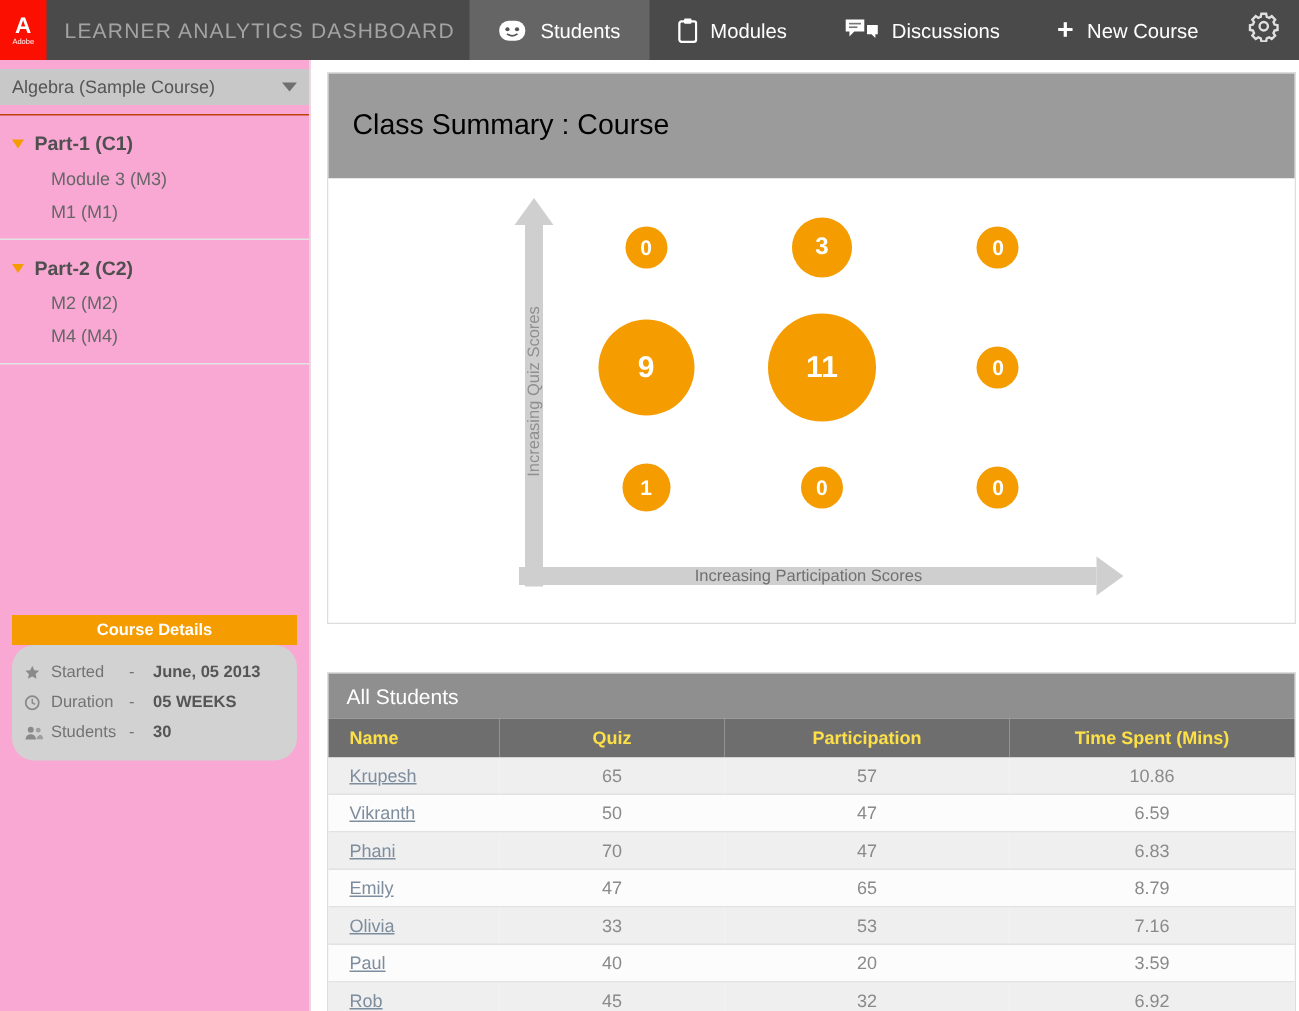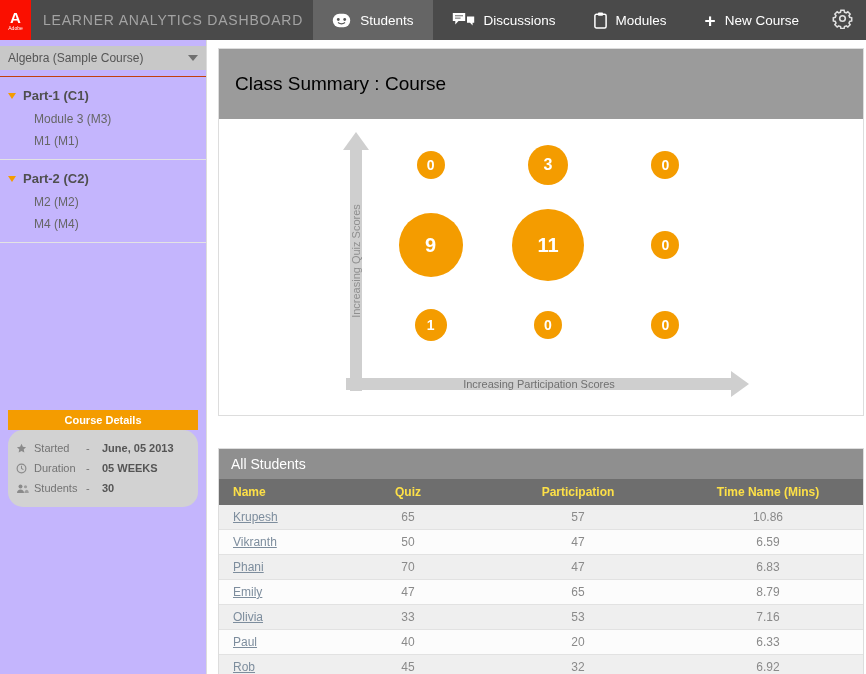--- a/index.html
+++ b/index.html
@@ -18,21 +18,21 @@
   .app-title { align-self:center; margin-left:12px; font-size:14px; letter-spacing:0.8px; color:#a3a3a3; white-space:nowrap; }
   .nav { margin-left:auto; display:flex; align-items:stretch; }
   .nav-item { display:flex; align-items:center; gap:9px; padding:0 19px; font-size:13.5px; color:#fff; cursor:pointer; white-space:nowrap; }
   .nav-item.active { background:#656565; }
   .nav-icon { display:flex; align-items:center; }
   .plus { font-size:19px; font-weight:bold; line-height:1; }
   .gear-wrap { width:48px; display:flex; align-items:center; justify-content:center; cursor:pointer; }
 
   
   .layout { display:flex; height:634px; }
-  .sidebar { width:207px; flex:0 0 auto; border-right:1px solid #dcdcdc; position:relative; background:#c4b5fd; }
+  .sidebar { width:207px; flex:0 0 auto; border-right:1px solid #dcdcdc; position:relative; background:#f9a8d4; }
   .main { flex:1; padding:8px 2px 0 11px; overflow:hidden; background:#fff; }
 
   
   .course-select { margin-top:6px; height:24px; background:#c8c8c8; display:flex; align-items:center; justify-content:space-between; padding:0 8px; font-size:12px; color:#555; cursor:pointer; }
   .caret-down { width:0; height:0; border-left:5px solid transparent; border-right:5px solid transparent; border-top:6px solid #6f6f6f; }
   .tree { border-top:1px solid #c2410c; margin-top:6px; }
   .tree-section { border-bottom:1px solid #e3e3e3; padding:6px 0 7px 0; }
   .tree-parent { display:flex; align-items:center; gap:7px; padding:5px 8px; font-size:13px; font-weight:bold; color:#4f4f4f; cursor:pointer; }
   .tri { width:0; height:0; border-left:4.5px solid transparent; border-right:4.5px solid transparent; border-top:6px solid #f49c00; flex:0 0 auto; }
   .tree-child { padding:4px 6px 4px 34px; font-size:12px; color:#666; cursor:pointer; }
@@ -94,37 +94,37 @@
             <rect x="0.8" y="0.8" width="17.4" height="13.4" rx="6.5" fill="#fff"></rect>
             <circle cx="6.3" cy="6.5" r="1.4" fill="#555"></circle>
             <circle cx="12.7" cy="6.5" r="1.4" fill="#555"></circle>
             <path d="M6 9.6q3.5 2.6 7 0" stroke="#555" stroke-width="1.2" fill="none"></path>
           </svg>
         </span>
         <span>Students</span>
       </div>
       <div class="nav-item">
         <span class="nav-icon">
+          <svg width="13" height="17" viewBox="0 0 13 17">
+            <rect x="0.9" y="2.3" width="11.2" height="13.6" rx="1.5" fill="none" stroke="#fff" stroke-width="1.5"></rect>
+            <rect x="4" y="0.4" width="5" height="3.4" rx="0.8" fill="#fff"></rect>
+          </svg>
+        </span>
+        <span>Modules</span>
+      </div>
+      <div class="nav-item">
+        <span class="nav-icon">
           <svg width="23" height="16" viewBox="0 0 23 16">
             <path d="M0.8 1h12.4v8H6.5l-3.2 3.4V9H0.8z" fill="#fff"></path>
             <rect x="3" y="3.2" width="8" height="1.1" fill="#777"></rect>
             <rect x="3" y="5.6" width="5.6" height="1.1" fill="#777"></rect>
             <path d="M15 4.6h7.2v6.2h-1.6v2.6l-2.6-2.6H15z" fill="#fff"></path>
           </svg>
         </span>
         <span>Discussions</span>
-      </div>
-      <div class="nav-item">
-        <span class="nav-icon">
-          <svg width="13" height="17" viewBox="0 0 13 17">
-            <rect x="0.9" y="2.3" width="11.2" height="13.6" rx="1.5" fill="none" stroke="#fff" stroke-width="1.5"></rect>
-            <rect x="4" y="0.4" width="5" height="3.4" rx="0.8" fill="#fff"></rect>
-          </svg>
-        </span>
-        <span>Modules</span>
       </div>
       <div class="nav-item">
         <span class="plus">+</span>
         <span>New Course</span>
       </div>
     </div>
   <div class="gear-wrap">
     <span>
       <svg width="21" height="21" viewBox="0 0 24 24">
           <path fill="none" stroke="#e0e0e0" stroke-width="1.8" d="M13.8 2.5h-3.6l-.5 2.3c-.7.2-1.3.5-1.9.8L5.9 4.3 3.3 6.9l1.3 1.9c-.3.6-.6 1.2-.8 1.9l-2.3.5v3.6l2.3.5c.2.7.5 1.3.8 1.9l-1.3 1.9 2.6 2.6 1.9-1.3c.6.3 1.2.6 1.9.8l.5 2.3h3.6l.5-2.3c.7-.2 1.3-.5 1.9-.8l1.9 1.3 2.6-2.6-1.3-1.9c.3-.6.6-1.2.8-1.9l2.3-.5v-3.6l-2.3-.5c-.2-.7-.5-1.3-.8-1.9l1.3-1.9-2.6-2.6-1.9 1.3c-.6-.3-1.2-.6-1.9-.8z"></path>
@@ -249,21 +249,21 @@
             <col>
             <col class="c-quiz">
             <col class="c-part">
             <col class="c-time">
           </colgroup>
         <thead>
             <tr>
               <th>Name</th>
               <th>Quiz</th>
               <th>Participation</th>
-              <th>Time Name (Mins)</th>
+              <th>Time Spent (Mins)</th>
             </tr>
           </thead>
         <tbody>
             <tr>
               <td><a class="name-link">Krupesh</a></td>
               <td>65</td>
               <td>57</td>
               <td>10.86</td>
             </tr>
             <tr>
@@ -287,21 +287,21 @@
             <tr>
               <td><a class="name-link">Olivia</a></td>
               <td>33</td>
               <td>53</td>
               <td>7.16</td>
             </tr>
             <tr>
               <td><a class="name-link">Paul</a></td>
               <td>40</td>
               <td>20</td>
-              <td>6.33</td>
+              <td>3.59</td>
             </tr>
             <tr>
               <td><a class="name-link">Rob</a></td>
               <td>45</td>
               <td>32</td>
               <td>6.92</td>
             </tr>
             <tr>
               <td><a class="name-link">Kinshuk</a></td>
               <td>80</td>

